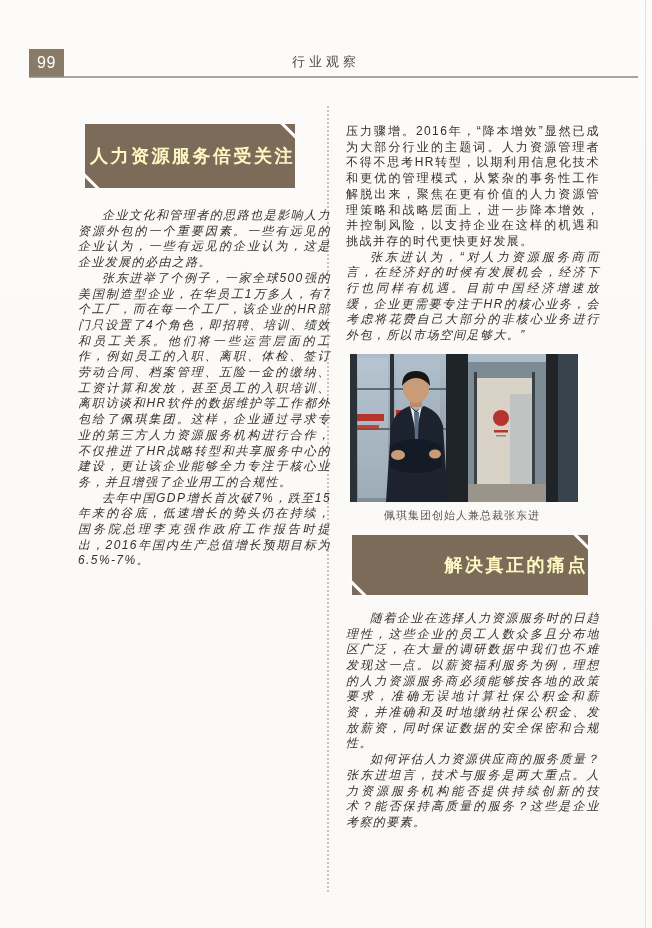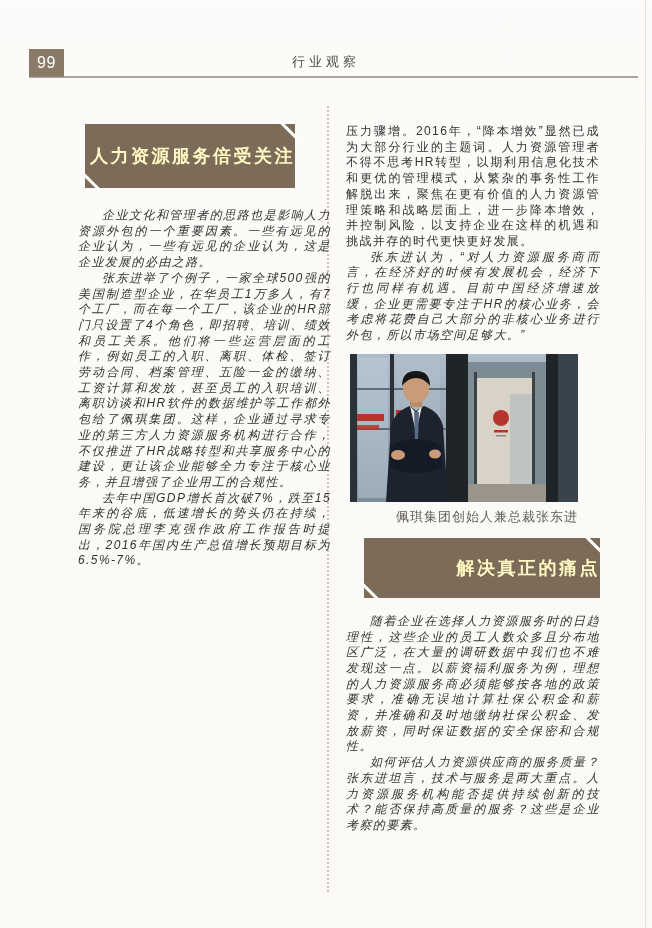--- a/index.html
+++ b/index.html
@@ -41,30 +41,30 @@
   }
   .para.indent{text-indent:2em;font-style:italic;}
 
   
   .title-box{
     position:relative;background:#7d6b59;color:#fef9c3;
     display:flex;align-items:center;justify-content:flex-end;
     font-weight:bold;letter-spacing:2.5px;font-family:Liberation Mono, monospace;
   }
   .title-box.box1{width:210px;height:64px;margin-left:7px;margin-bottom:20px;font-size:18px;}
-  .title-box.box2{width:236px;height:60px;margin-left:18px;margin-top:12px;margin-bottom:16px;font-size:18px;}
+  .title-box.box2{width:236px;height:60px;margin-left:6px;margin-top:12px;margin-bottom:16px;font-size:18px;}
   .corner{position:absolute;width:28px;height:3px;background:#fdfdfb;}
   .corner.tr{top:5px;right:-8px;transform:rotate(45deg);}
   .corner.bl{bottom:5px;left:-8px;transform:rotate(45deg);}
 
   
   .photo{width:228px;height:148px;margin-left:4px;margin-top:10px;background:#8d9aa5;}
   .photo svg{display:block;}
   .caption{
-    font-size:13px;color:#5e5c59;text-align:right;padding-right:22px;
+    font-size:11px;color:#5e5c59;text-align:center;padding-right:22px;
     margin-top:6px;letter-spacing:1px;
   }
 </style>
 </head>
 <body>
 
 <div class="sheet">
   <div class="page-edge"></div>
 
   <div class="pagenum">99</div>

